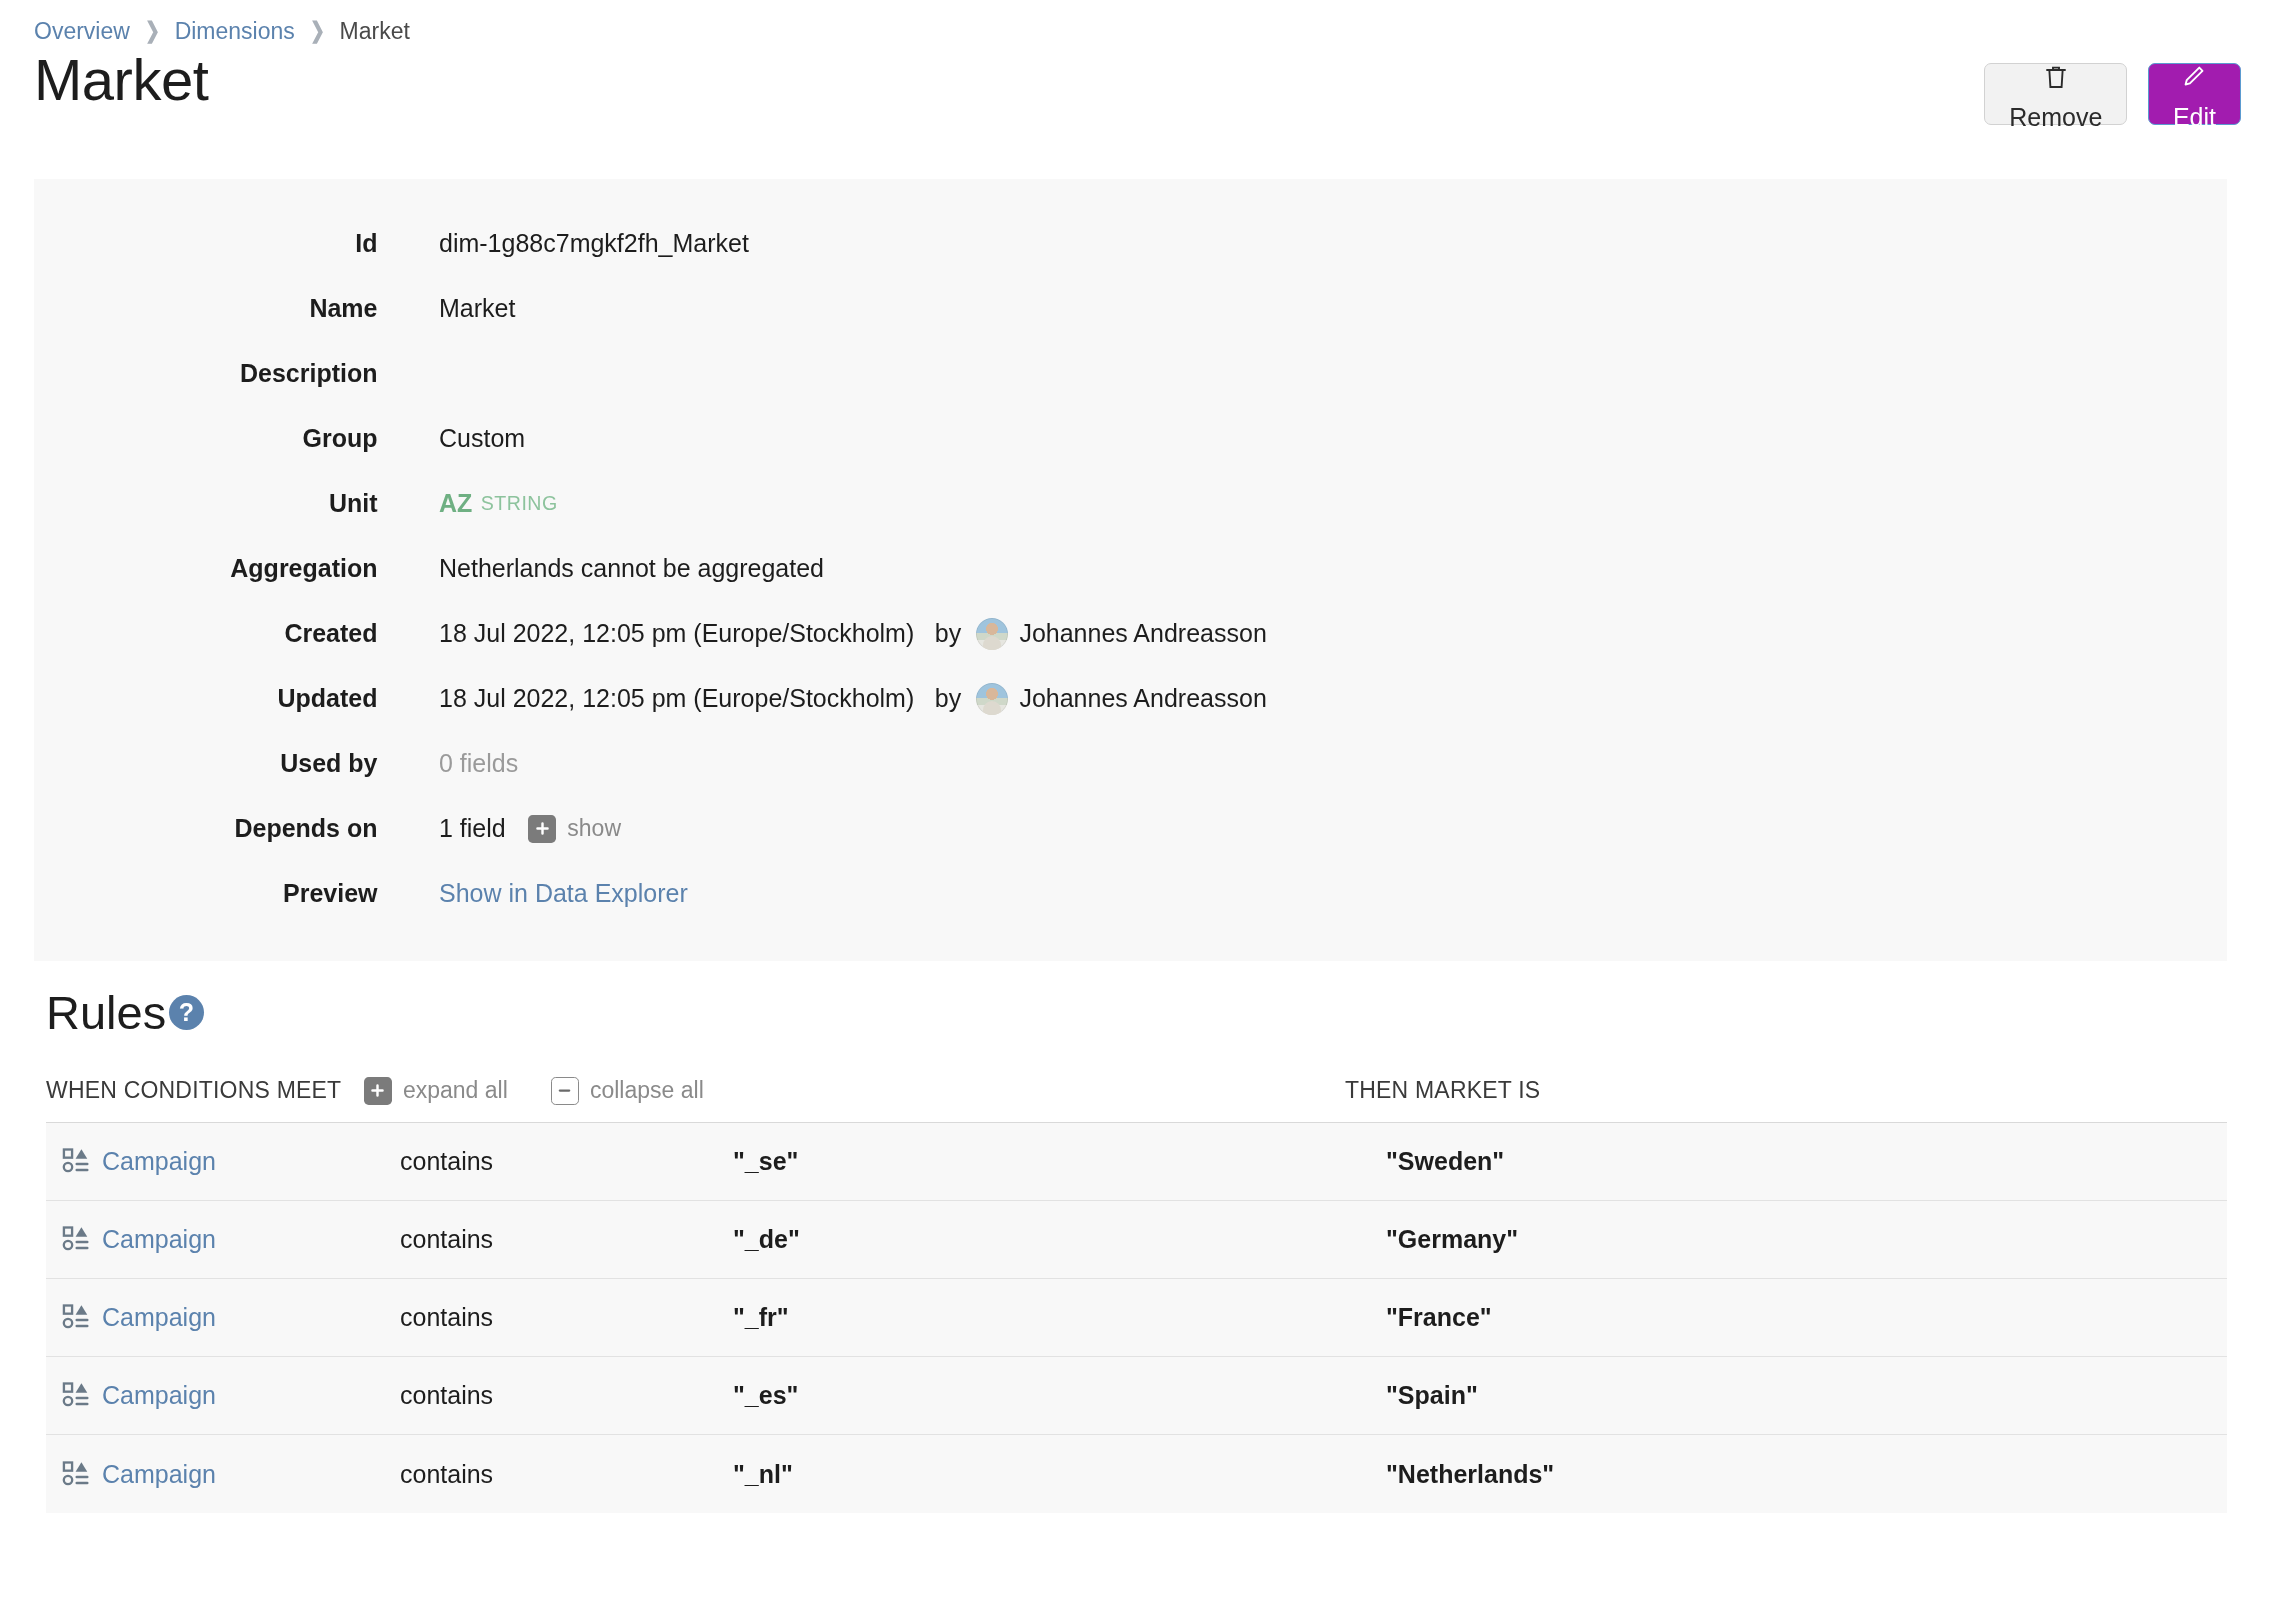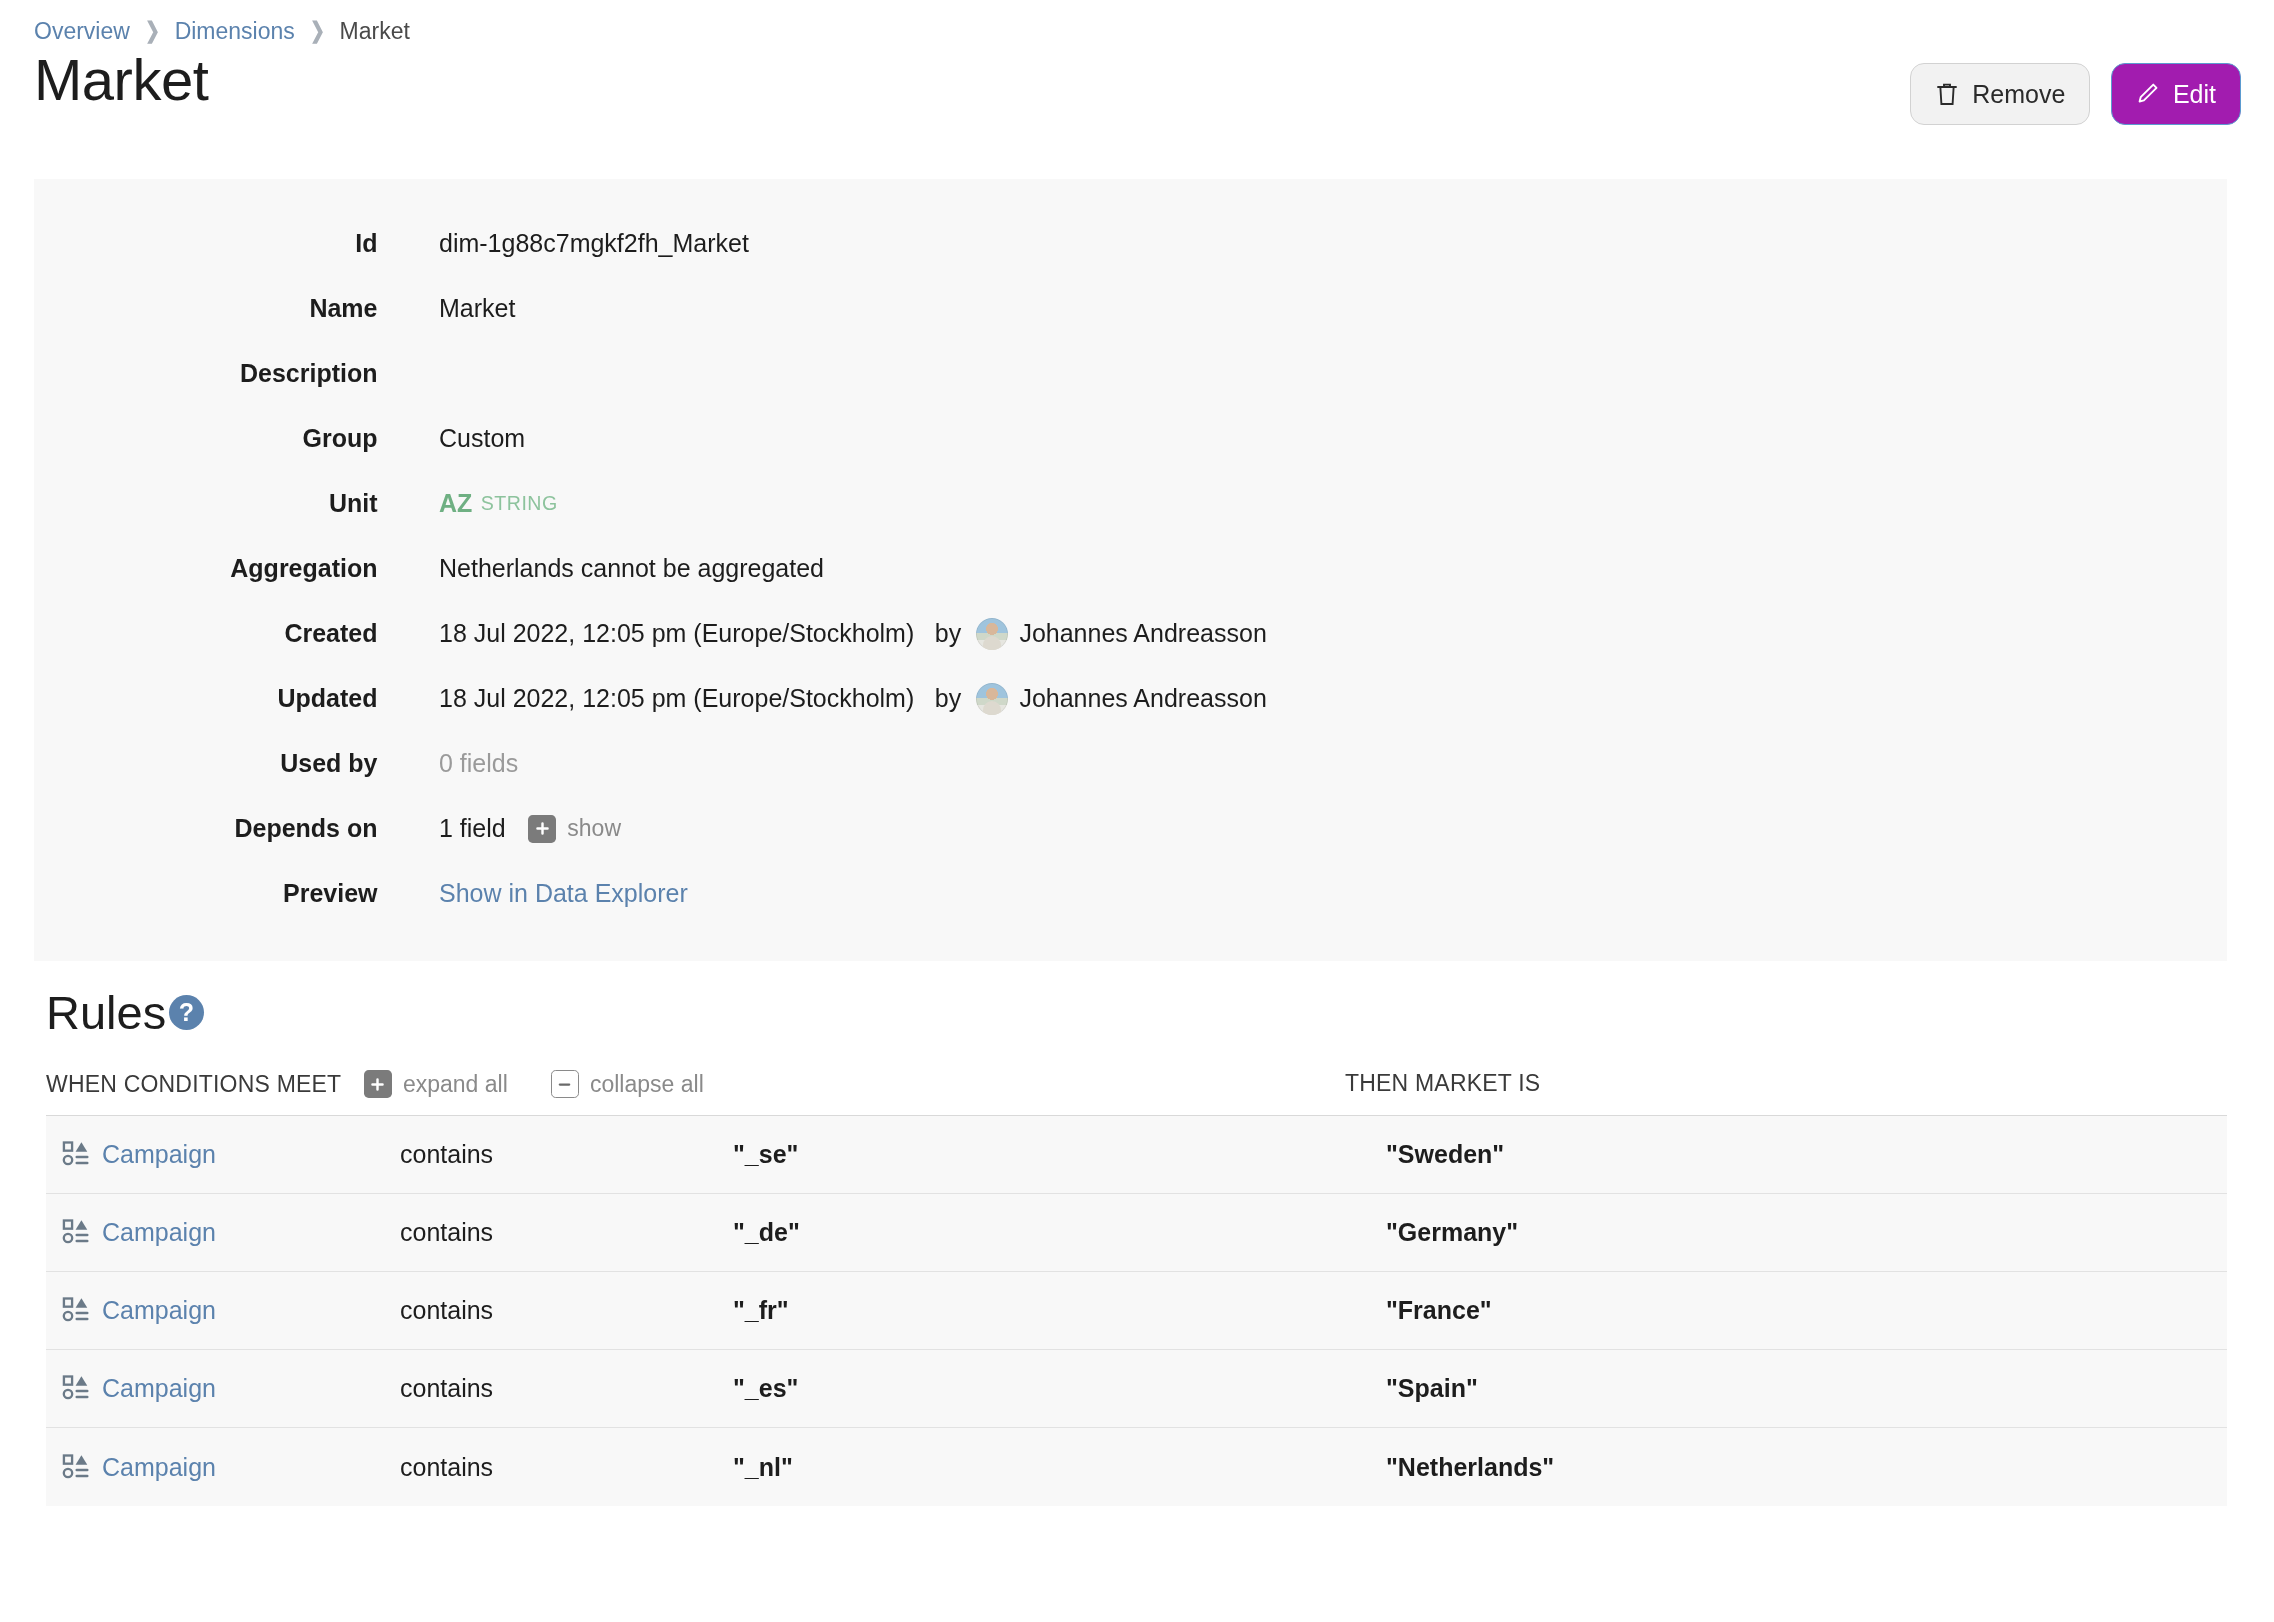--- a/index.html
+++ b/index.html
@@ -55,26 +55,27 @@
   .header-actions {
     display: flex;
     align-items: center;
     gap: 20.5px;
     padding-top: 13px;
   }
   .btn {
     display: inline-flex;
     align-items: center;
     gap: 13px;
-    border-radius: 14px;
+    border-radius: 7px;
     font-size: 25px;
     cursor: pointer;
     padding: 0 24px;
     height: 62px;
     white-space: nowrap;
+    flex-direction: column;
   }
   .btn-secondary {
     background: #f2f2f2;
     border: 0.9px solid #d2d2d2;
     color: #2b2b2b;
   }
   .btn-primary {
     background: #a21caf;
     border: 0.9px solid #5b9bd0;
     color: #ffffff;
@@ -197,24 +198,24 @@
     display: inline-flex;
     align-items: center;
     justify-content: center;
     margin-left: 2.8px;
     cursor: pointer;
     align-self: center;
   }
 
   .rules-toolbar {
     display: flex;
-    align-items: flex-start;
+    align-items: center;
     font-size: 23px;
     height: 41px;
-    margin-bottom: 4px;
+    margin-bottom: 11px;
   }
   .col-label {
     text-transform: uppercase;
     color: #3a3a3a;
     font-size: 23px;
     letter-spacing: 0.2px;
   }
   .toolbar-left { display: flex; align-items: center; }
   .then-header {
     position: absolute;

